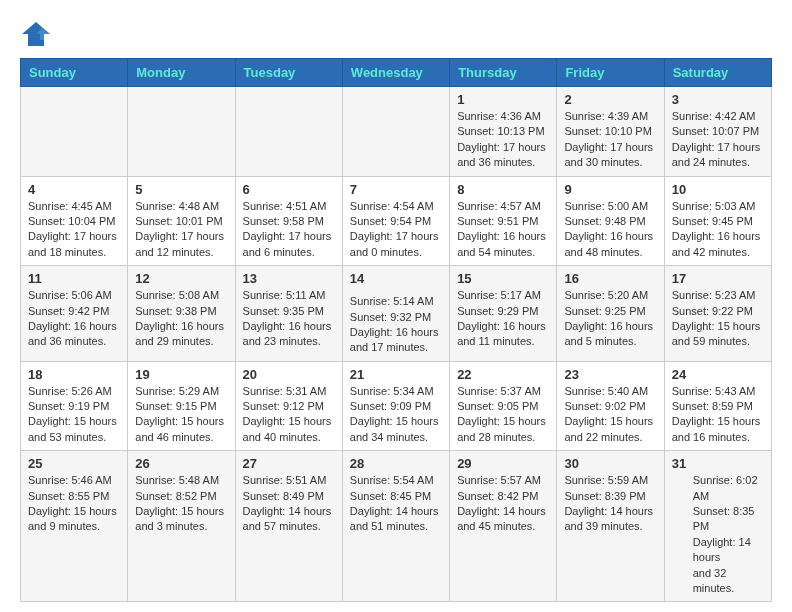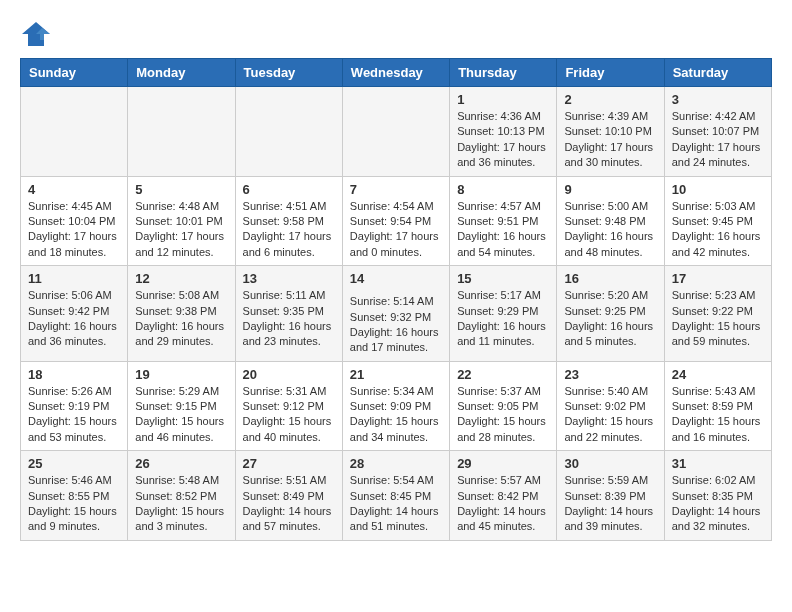--- a/index.html
+++ b/index.html
@@ -51,21 +51,21 @@
     .location {
       font-size: 16px;
       color: #555;
     }
     table {
       width: 100%;
       border-collapse: collapse;
     }
     thead tr {
       background-color: #2a6db5;
-      color: #ffffff;
+      color: #5eead4;
     }
     thead th {
       padding: 6px 8px;
       font-size: 13px;
       font-weight: bold;
       text-align: left;
       border: 1px solid #1a5a9a;
     }
     tbody tr {
       vertical-align: top;
@@ -350,20 +350,20 @@
         </td>
         <td>
           <span class="day-num">30</span>
           <div class="day-info" style="white-space: pre-line;">Sunrise: 5:59 AM
 Sunset: 8:39 PM
 Daylight: 14 hours
 and 39 minutes.</div>
         </td>
         <td>
           <span class="day-num">31</span>
-          <div class="day-info" style="white-space: pre-line;">Sunrise: 6:02 AM
+          <div class="day-info" style="white-space: pre-line; margin-left: 21px;">Sunrise: 6:02 AM
 Sunset: 8:35 PM
 Daylight: 14 hours
 and 32 minutes.</div>
         </td>
       </tr>
     </tbody>
 </table>
 
 </body></html>

